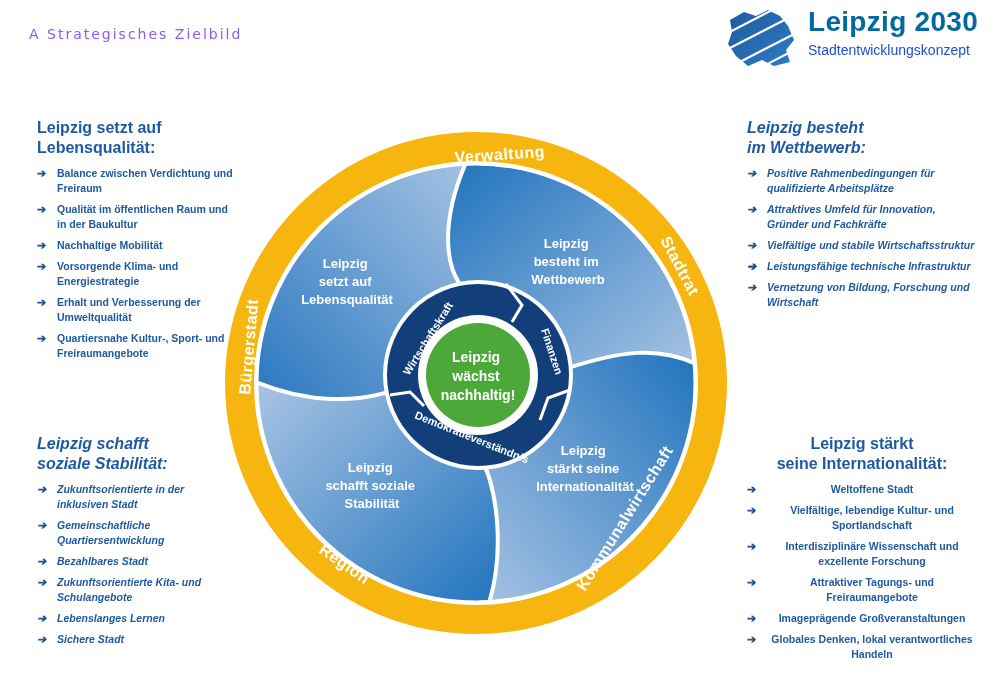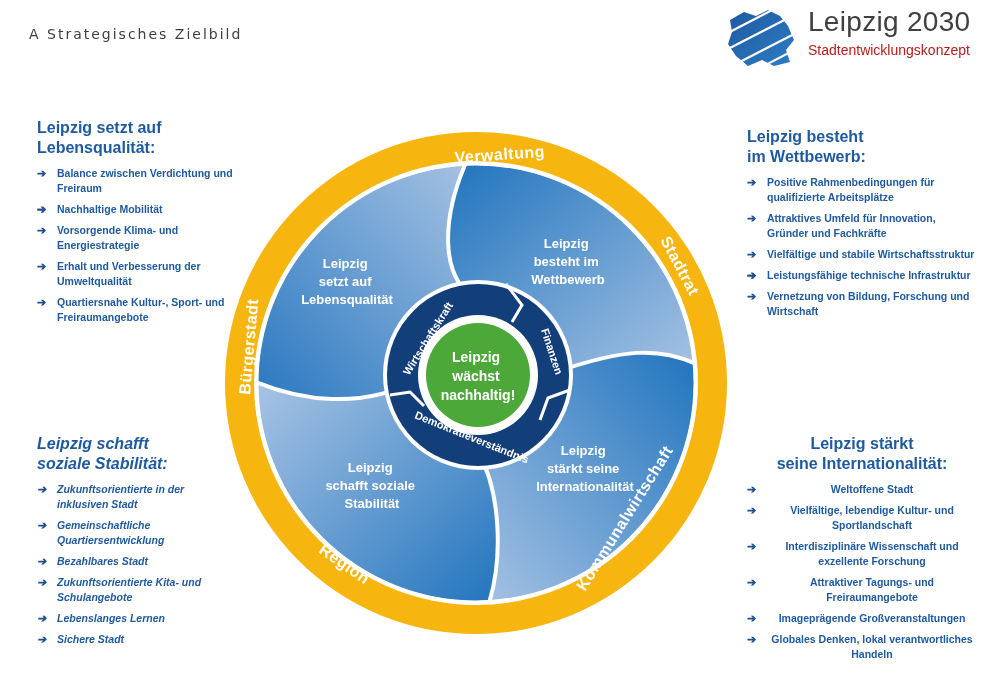--- a/index.html
+++ b/index.html
@@ -1,29 +1,29 @@
 <!DOCTYPE html>
 <html><head>
 <meta charset="utf-8">
 <style>
   html, body { margin:0; padding:0; background:#ffffff; }
   body { width:1000px; height:687px; position:relative; overflow:hidden; font-family:"Liberation Sans", sans-serif; }
-  .page-label { position:absolute; left:29px; top:26px; font-size:14px; letter-spacing:2px; color:#404040; font-family:"DejaVu Sans", sans-serif; }
+  .page-label { position:absolute; left:29px; top:26px; font-size:14px; letter-spacing:2px; color:#8b5cf6; font-family:"DejaVu Sans", sans-serif; }
   .logo { position:absolute; left:722px; top:6px; width:270px; height:64px; }
-  .logo-title { position:absolute; left:86px; top:0px; font-size:28px; font-weight:normal; color:#404040; font-family:"Liberation Sans", sans-serif; letter-spacing:0.3px;}
-  .logo-sub { position:absolute; left:86px; top:36px; font-size:14px; color:#b91c1c; font-family:"Liberation Sans", sans-serif;}
+  .logo-title { position:absolute; left:86px; top:0px; font-size:28px; font-weight:bold; color:#0369a1; font-family:"Liberation Sans", sans-serif; letter-spacing:0.3px;}
+  .logo-sub { position:absolute; left:86px; top:36px; font-size:14px; color:#1d4ed8; font-family:"Liberation Sans", sans-serif;}
   .logo svg { position:absolute; left:0; top:0; }
   .panel { position:absolute; color:#1f5aa0; }
   .panel h2 { margin:0 0 8px 0; font-size:16px; line-height:20px; font-weight:bold; color:#1f5aa0; }
   .panel ul { list-style:none; margin:0; padding:0; }
   .panel li { position:relative; padding-left:20px; font-size:10.5px; line-height:15px; font-weight:bold; margin-bottom:6px; color:#1f5aa0; }
   .panel li .arrow { position:absolute; left:0; top:0; font-size:11px; color:#1f4f8f; }
   #p-tl { left:37px; top:118px; width:200px; }
   #p-bl { left:37px; top:434px; width:200px;font-style:italic; }
-  #p-tr { left:747px; top:127px; width:230px; }
+  #p-tr { left:747px; top:118px; width:230px;font-style:italic; }
   #p-br { left:747px; top:434px; width:230px;text-align:center; }
   svg.diagram { position:absolute; left:0; top:0; }
   .seg-text { font-family:"Liberation Sans", sans-serif; font-weight:bold; font-size:13px; fill:#ffffff; }
   .ring-text { font-family:"Liberation Sans", sans-serif; font-weight:bold; font-size:16px; fill:#ffffff; letter-spacing:0.5px; }
   .inner-text { font-family:"Liberation Sans", sans-serif; font-weight:bold; font-size:11px; fill:#ffffff; }
   .center-text { font-family:"Liberation Sans", sans-serif; font-weight:bold; font-size:14px; fill:#ffffff; }
 </style>
 </head>
 <body>
 
@@ -49,21 +49,21 @@
   <div class="logo-sub">Stadtentwicklungskonzept</div>
 </div>
 
 <div class="panel" id="p-tl">
   <h2>
     <span>Leipzig setzt auf</span><br>
     <span>Lebensqualität:</span>
   </h2>
   <ul>
     <li><span class="arrow">➔</span><span>Balance zwischen Verdichtung und Freiraum</span></li>
-    <li><span class="arrow">➔</span></li>
+    <li><span class="arrow">➔</span><span>Qualität im öffentlichen Raum und in der Baukultur</span></li>
     <li><span class="arrow">➔</span><span>Nachhaltige Mobilität</span></li>
     <li><span class="arrow">➔</span><span>Vorsorgende Klima- und Energiestrategie</span></li>
     <li><span class="arrow">➔</span><span>Erhalt und Verbesserung der Umweltqualität</span></li>
     <li><span class="arrow">➔</span><span>Quartiersnahe Kultur-, Sport- und Freiraumangebote</span></li>
   </ul>
 </div>
 
 <div class="panel" id="p-bl">
   <h2>
     <span>Leipzig schafft</span><br>

